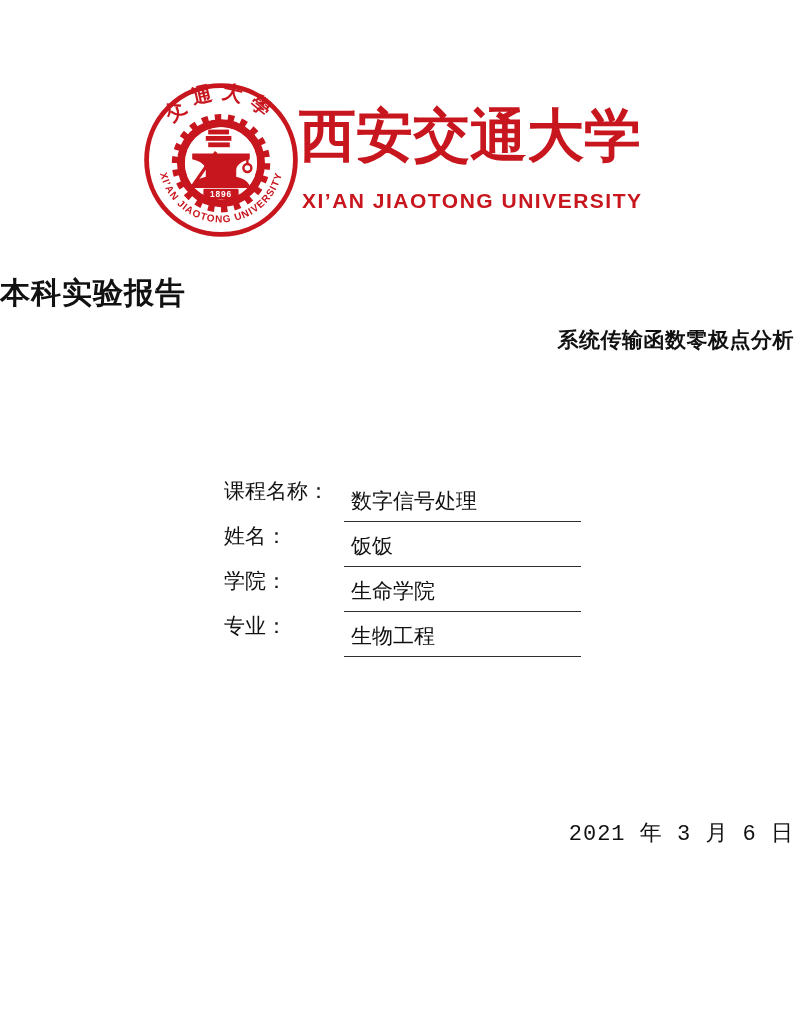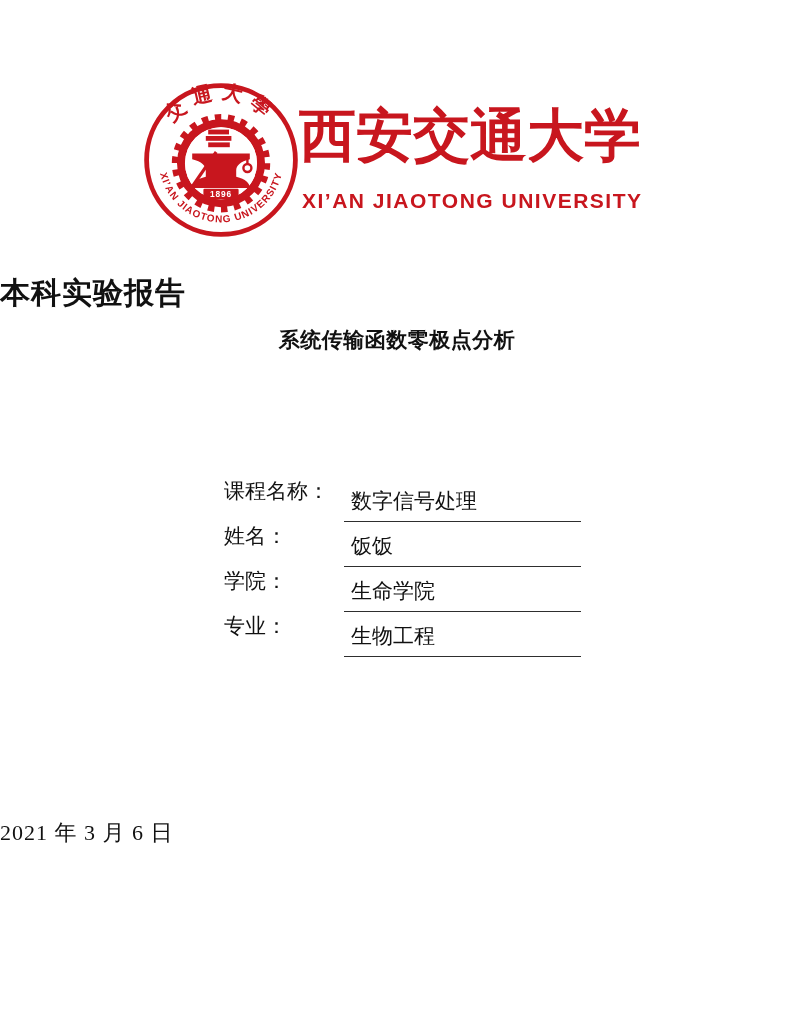--- a/index.html
+++ b/index.html
@@ -58,21 +58,21 @@
     text-align: left;
     font-size: 30px;
     font-weight: 700;
     letter-spacing: 1px;
   }
   .title-sub {
     position: absolute;
     top: 326px;
     left: 0;
     width: 100%;
-    text-align: center;
+    text-align: right;
     font-size: 21px;
     font-weight: 700;
     letter-spacing: 0.5px;
   }
 
   
   .form {
     position: absolute;
     left: 224px;
     top: 472px;
@@ -103,22 +103,22 @@
     font-size: 22px;
     padding-bottom: 5px;
   }
 
   
   .date-line {
     position: absolute;
     top: 818px;
     left: 0;
     width: 100%;
-    text-align: left;
-    font-family: Liberation Serif, serif;
+    text-align: right;
+    font-family: Liberation Mono, monospace;
     font-size: 22px;
     letter-spacing: 1px;
   }
 </style>
 </head>
 <body>
 
 <div class="page">
 
   <svg class="seal" viewBox="0 0 200 200" xmlns="http://www.w3.org/2000/svg">

